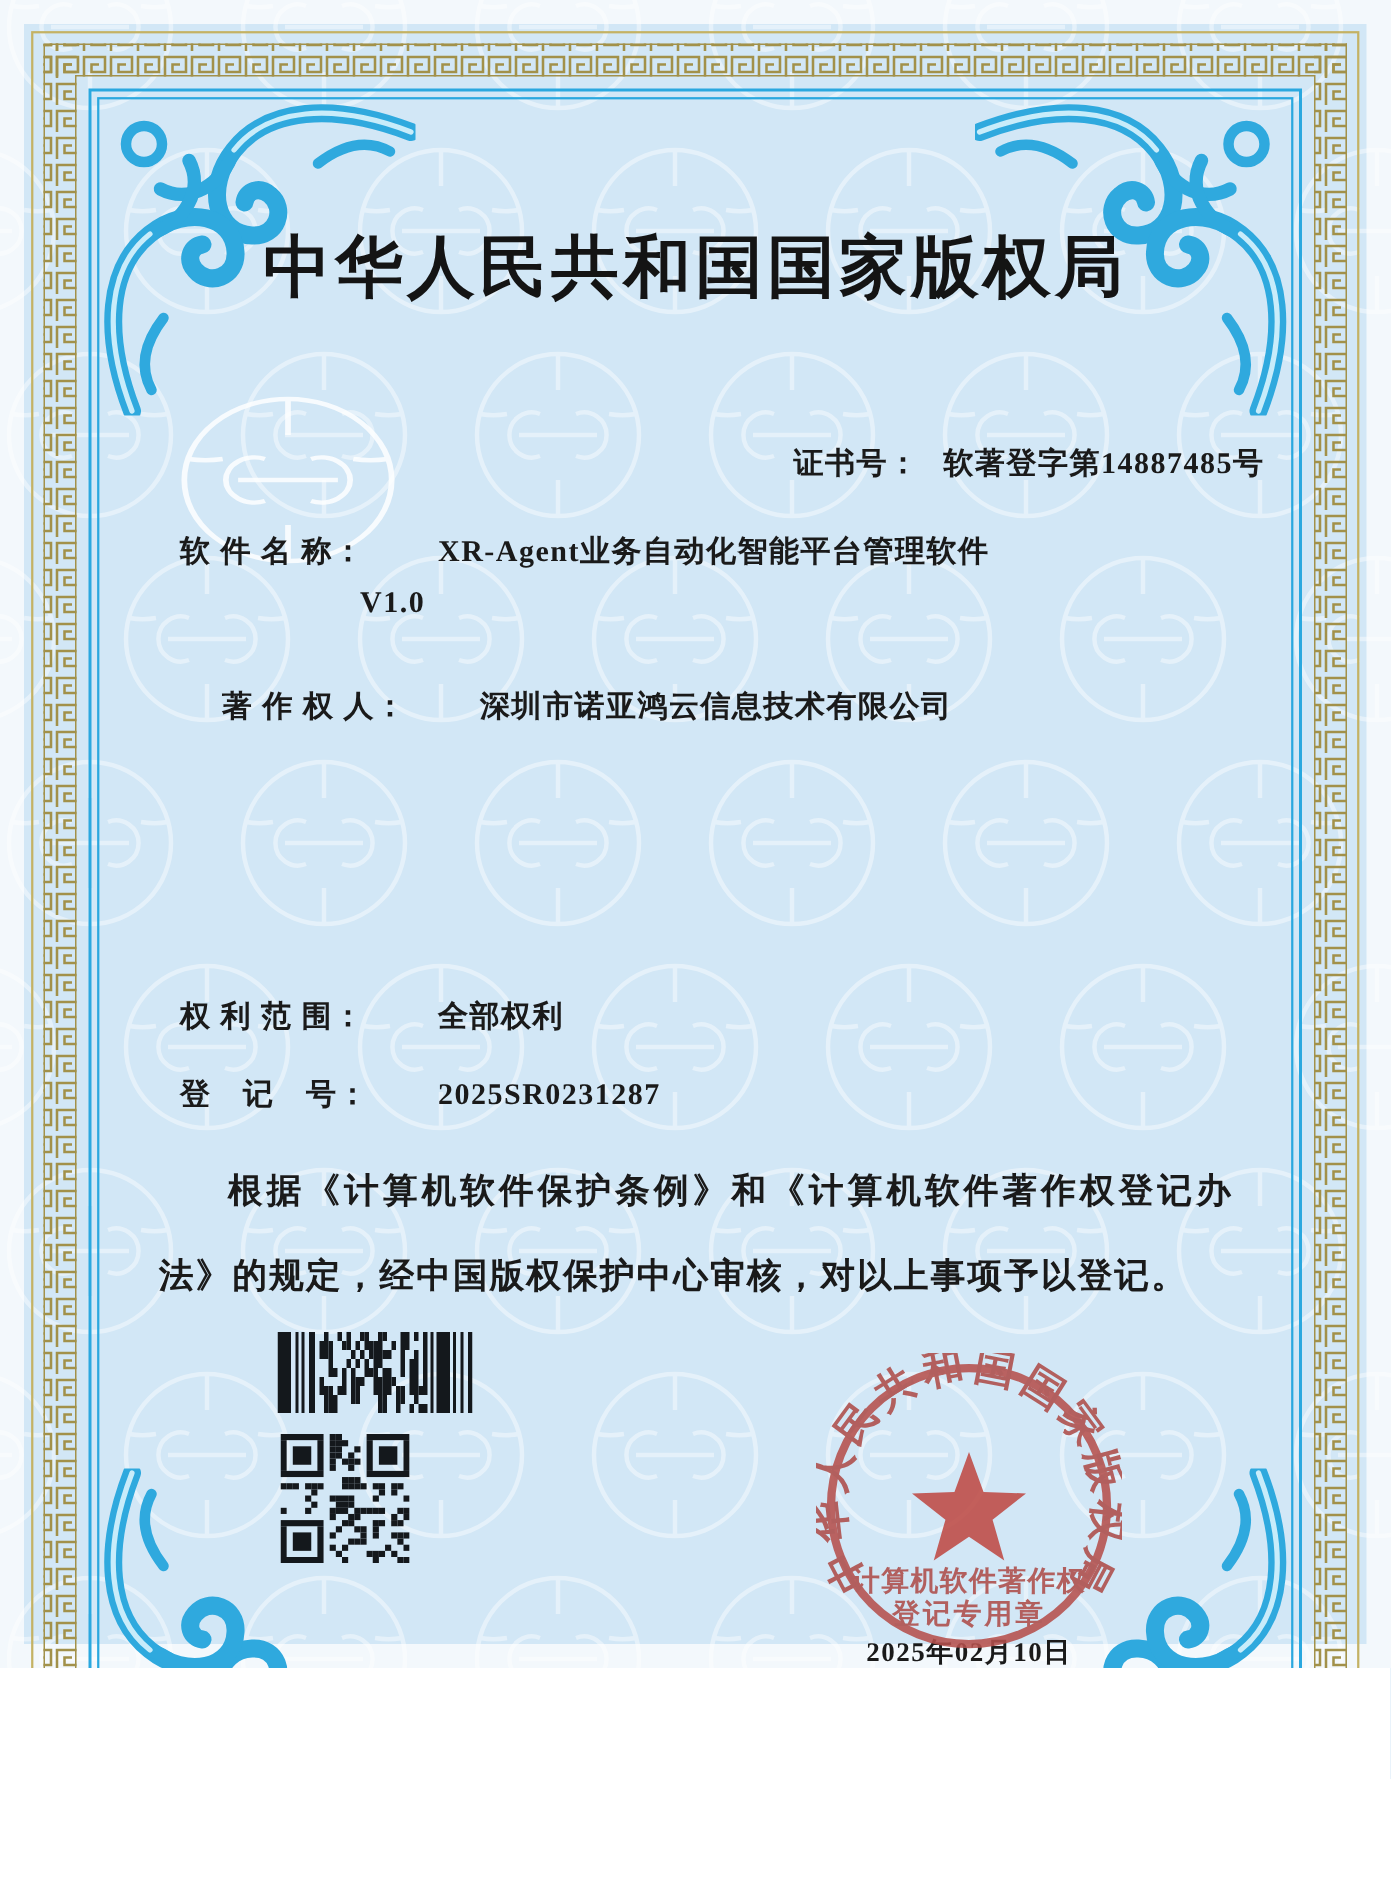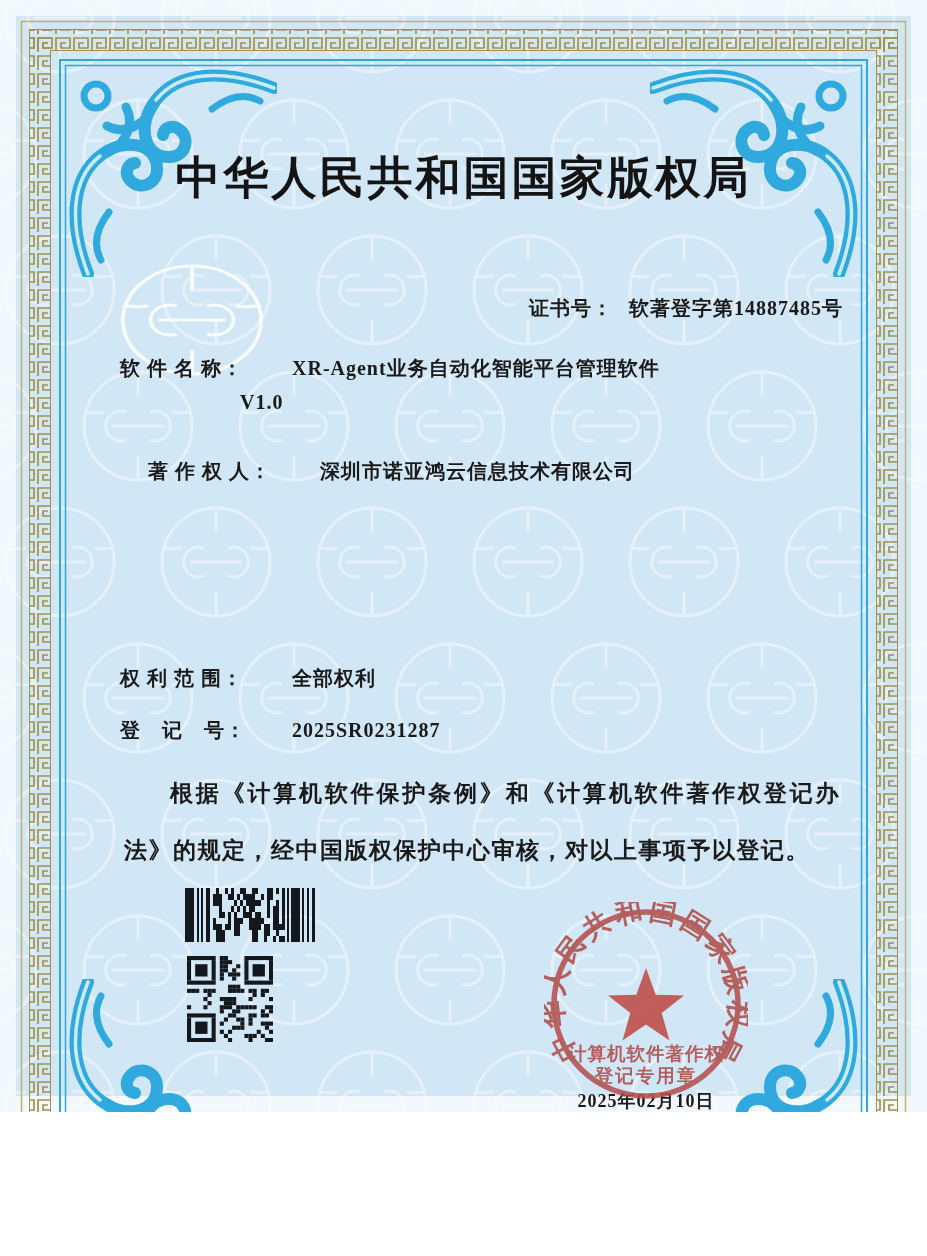--- a/index.html
+++ b/index.html
@@ -35,21 +35,21 @@
 
   .field{position:absolute;left:120px;z-index:5;font-weight:bold;font-size:20px;letter-spacing:1px;line-height:34px;}
   .field .lbl{display:inline-block;width:172px;}
   .field .val2{margin-left:120px;}
   .f0{top:351px;}
   .f1{top:454px;margin-left:28px;}
   .f2{top:609px;}
   .f3{top:661px;}
   .f4{top:713px;}
 
-  .statement{position:absolute;left:124px;top:765px;width:716px;z-index:5;
+  .statement{position:absolute;left:106px;top:765px;width:716px;z-index:5;
              font-weight:bold;font-size:23px;line-height:57px;letter-spacing:1.5px;
              text-indent:2em;text-align:justify;}
 
   .barcode{position:absolute;left:185px;top:888px;z-index:5;}
   .qrcode{position:absolute;left:187px;top:956px;z-index:5;}
 
   .seal{position:absolute;left:544px;top:902px;width:204px;height:204px;z-index:6;opacity:.88;}
   .seal-date{position:absolute;left:540px;top:1089px;width:212px;z-index:5;text-align:center;
              font-weight:bold;font-size:18px;letter-spacing:1px;}
 </style>

